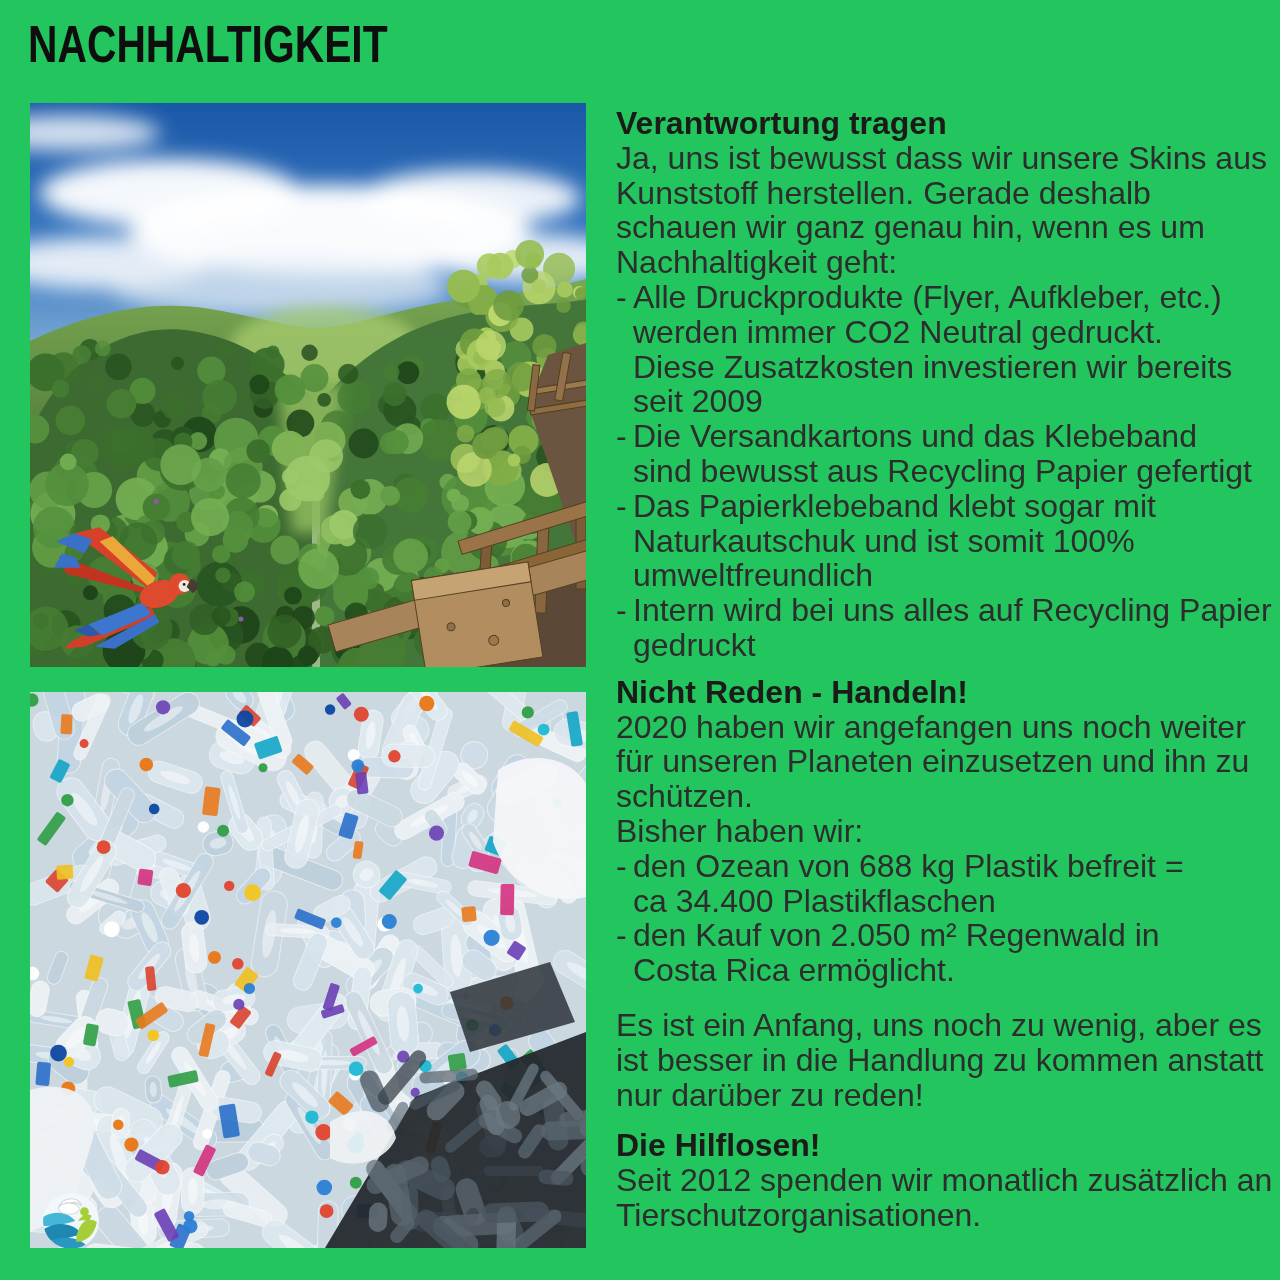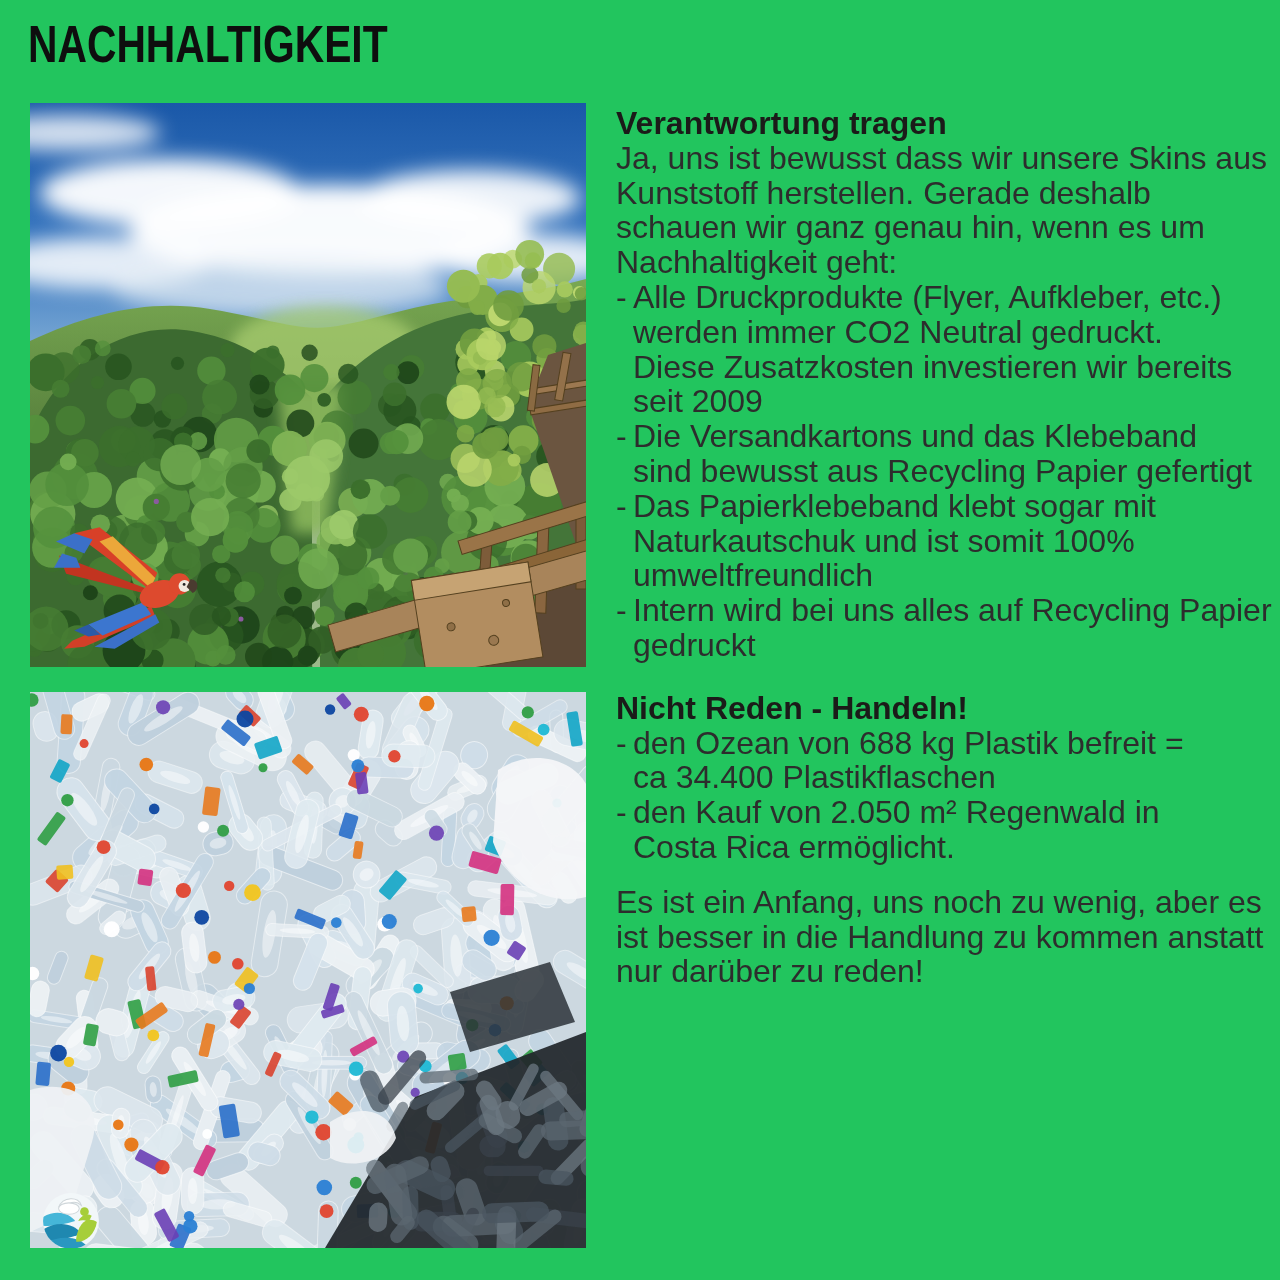--- a/index.html
+++ b/index.html
@@ -28,21 +28,21 @@
   .pb-word1{color:#b9bfc4;}
   .pb-word2{color:#2fb3d8;}
   .pb-reg{color:#2fb3d8;font-size:15px;position:relative;top:-13px;margin-left:1px;}
   
   .col{position:absolute;left:616px;top:106px;width:664px;font-size:32px;line-height:34.8px;}
   .sec-h{font-weight:bold;color:#1b1b19;}
   .pre{white-space:pre-line;}
   .bullet{display:flex;}
   .bullet .dash{flex:0 0 17px;}
   .bullet .btext{white-space:pre-line;flex:1 1 auto;}
-  .sec2{margin-top:28px;}
+  .sec2{margin-top:12px;}
   .para{margin-top:20px;}
   .sec3{margin-top:16px;}
 </style>
 </head>
 <body>
 
 <div class="canvas">
 
   <div class="page-title">NACHHALTIGKEIT</div>
 
@@ -1204,30 +1204,39 @@
       </div>
       <div class="bullet">
         <span class="dash">-</span>
         <span class="btext">Intern wird bei uns alles auf Recycling Papier
 gedruckt</span>
       </div>
     </div>
 
     <div class="sec2">
       <div class="sec-h">Nicht Reden - Handeln!</div>
+      <div class="pre">2020 haben wir angefangen uns noch weiter
+für unseren Planeten einzusetzen und ihn zu
+schützen.
+Bisher haben wir:</div>
       <div class="bullet">
         <span class="dash">-</span>
         <span class="btext">den Ozean von 688 kg Plastik befreit =
 ca 34.400 Plastikflaschen</span>
       </div>
       <div class="bullet">
         <span class="dash">-</span>
         <span class="btext">den Kauf von 2.050 m² Regenwald in
 Costa Rica ermöglicht.</span>
       </div>
       <div class="para pre">Es ist ein Anfang, uns noch zu wenig, aber es
 ist besser in die Handlung zu kommen anstatt
 nur darüber zu reden!</div>
     </div>
 
+    <div class="sec3">
+      <div class="sec-h">Die Hilflosen!</div>
+      <div class="pre">Seit 2012 spenden wir monatlich zusätzlich an
+Tierschutzorganisationen.</div>
+    </div>
 
   </div>
 </div>
 
 </body></html>

